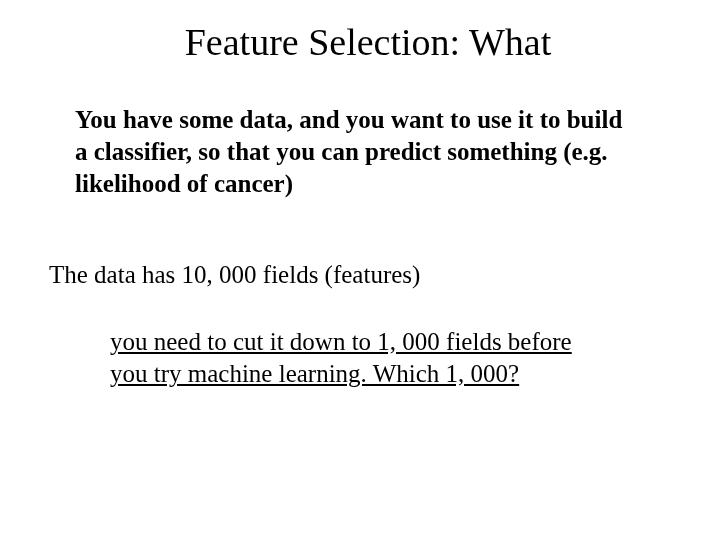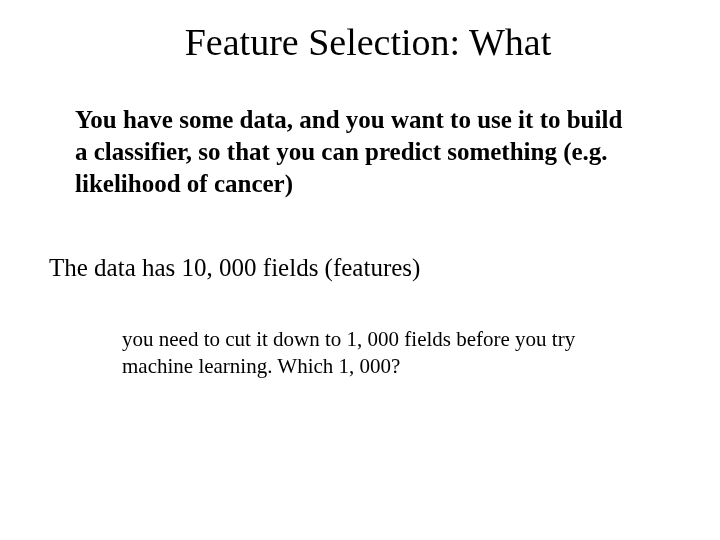--- a/index.html
+++ b/index.html
@@ -30,34 +30,35 @@
     position: absolute;
     top: 104px;
     left: 75px;
     width: 560px;
     font-size: 25px;
     line-height: 1.28;
     font-weight: bold;
   }
   .para2 {
     position: absolute;
-    top: 252px;
+    top: 259px;
     left: 49px;
     width: 600px;
     font-size: 25px;
     line-height: 1.28;
     font-family: Liberation Serif, serif;
   }
   .para3 {
     position: absolute;
     top: 326px;
-    left: 122px;
+    left: 110px;
     width: 500px;
-    font-size: 21px;
+    font-size: 25px;
     line-height: 1.28;
+    text-decoration: underline;
   }
 </style>
 </head>
 <body>
 
 <div class="slide">
   <div class="title">Feature Selection:  What</div>
   <div class="para1">You have some data, and you want to use it to build a classifier, so that you can predict something  (e.g. likelihood of cancer)</div>
   <div class="para2">The data has 10, 000 fields (features)</div>
   <div class="para3">you need to cut it down to 1, 000 fields before you try machine learning. Which 1, 000?</div>

